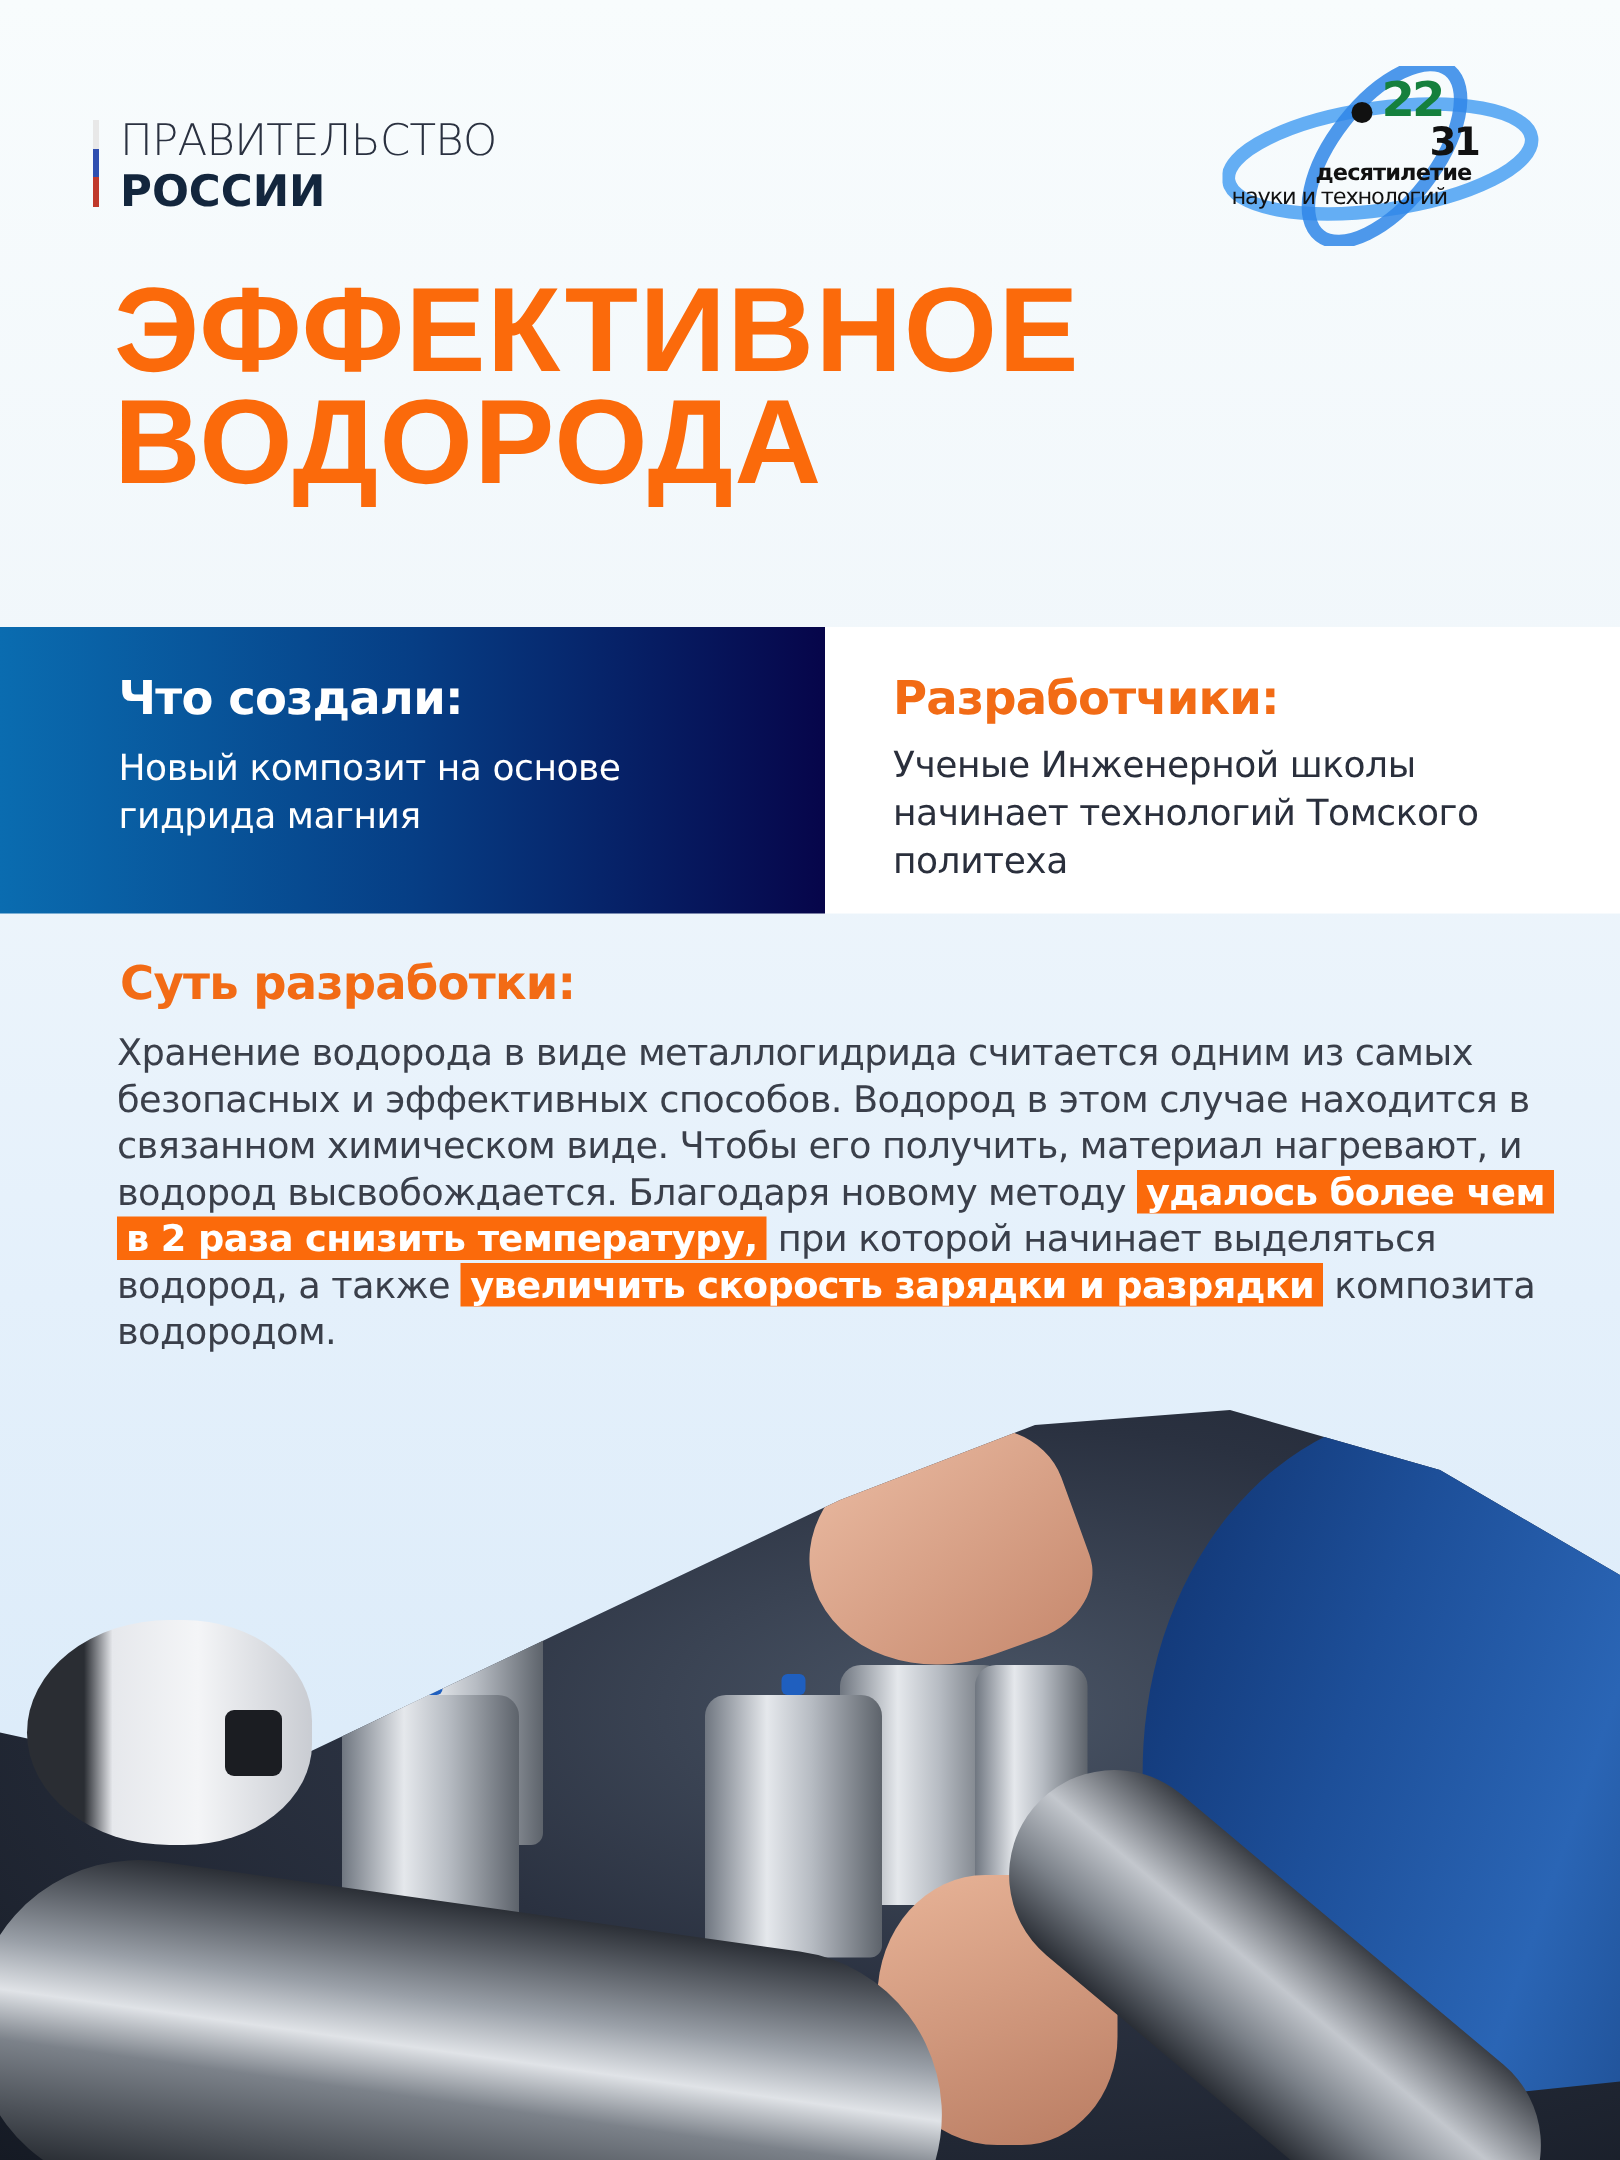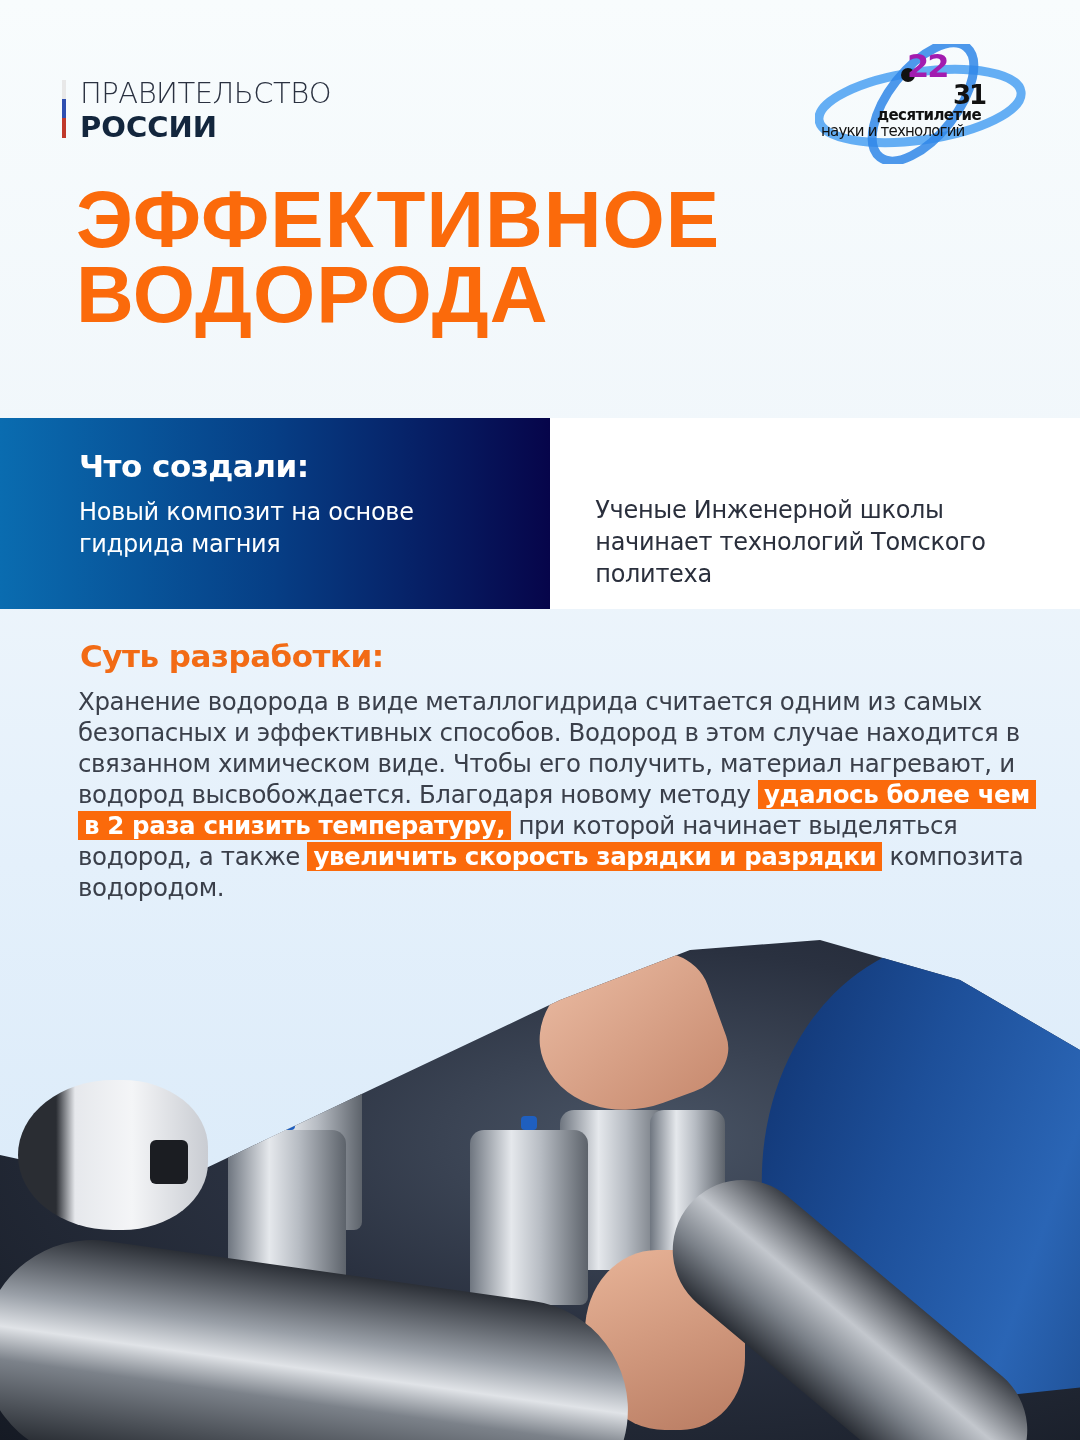--- a/index.html
+++ b/index.html
@@ -9,21 +9,21 @@
     font-family: "DejaVu Sans", sans-serif;
   }
   .gov-logo { position: absolute; left: 62px; top: 76px; }
   .gov-flag { position: absolute; left: 0; top: 4px; width: 4px; height: 58px;
     background: linear-gradient(180deg, #e8e8e8 0 33%, #2f4fb0 33% 66%, #c0392b 66% 100%); }
   .gov-line1 { position: absolute; left: 18px; top: 0; font-size: 29px; color: #2a3140; white-space: nowrap; letter-spacing: -0.5px; font-weight: 300; }
   .gov-line2 { position: absolute; left: 18px; top: 34px; font-size: 29px; color: #13263d; font-weight: bold; white-space: nowrap; }
 
   .decade-logo { position: absolute; left: 815px; top: 44px; width: 215px; height: 120px; }
   .decade-logo svg { position: absolute; left: 0; top: 0; }
-  .dl-22 { position: absolute; left: 92px; top: 3px; font-size: 32px; font-weight: bold; color: #a21caf; letter-spacing: -2px; }
+  .dl-22 { position: absolute; left: 106px; top: 3px; font-size: 32px; font-weight: bold; color: #15803d; letter-spacing: -2px; }
   .dl-31 { position: absolute; left: 138px; top: 36px; font-size: 26px; font-weight: bold; color: #111; letter-spacing: -2px; }
   .dl-dot { position: absolute; left: 86px; top: 24px; width: 14px; height: 14px; border-radius: 50%; background: #111; }
   .dl-t1 { position: absolute; left: 62px; top: 62px; font-size: 15px; font-weight: bold; color: #111; white-space: nowrap; letter-spacing: -0.6px; text-align: right; }
   .dl-t2 { position: absolute; left: 6px; top: 78px; font-size: 15px; font-weight: normal; color: #111; white-space: nowrap; letter-spacing: -0.8px; }
 
   .title { position: absolute; left: 76px; top: 182px; margin: 0; font-family: "Liberation Sans", sans-serif; font-weight: bold; color: #fb6a0b; font-size: 80px; line-height: 75px; letter-spacing: 1px; }
   .title span { display: block; }
 
   .info-band { position: absolute; left: 0; top: 418px; width: 1080px; height: 191px; display: flex; }
   .panel-left { width: 561px; height: 191px; background: linear-gradient(90deg, #0a6cb0 0%, #063e85 50%, #06054a 100%); position: relative; }
@@ -83,20 +83,21 @@
   <span>ЭФФЕКТИВНОЕ</span>
   <span>ВОДОРОДА</span>
 </h1>
 
 <div class="info-band">
   <div class="panel-left">
     <div class="pl-head">Что создали:</div>
     <div class="pl-body">Новый композит на основе гидрида магния</div>
   </div>
   <div class="panel-right">
+    <div class="pr-head">Разработчики:</div>
     <div class="pr-body">Ученые Инженерной школы начинает технологий Томского политеха</div>
   </div>
 </div>
 
 <div class="essence-head">Суть разработки:</div>
 <div class="essence-body">
   <span>Хранение водорода в виде металлогидрида считается одним из самых безопасных и эффективных способов. Водород в этом случае находится в связанном химическом виде. Чтобы его получить, материал нагревают, и водород высвобождается. Благодаря новому методу</span>
   <span class="hl">удалось более чем в 2 раза снизить температуру,</span><span> при которой начинает выделяться водород, а также</span>
   <span class="hl">увеличить скорость зарядки и разрядки</span><span> композита водородом.</span>
 </div>

